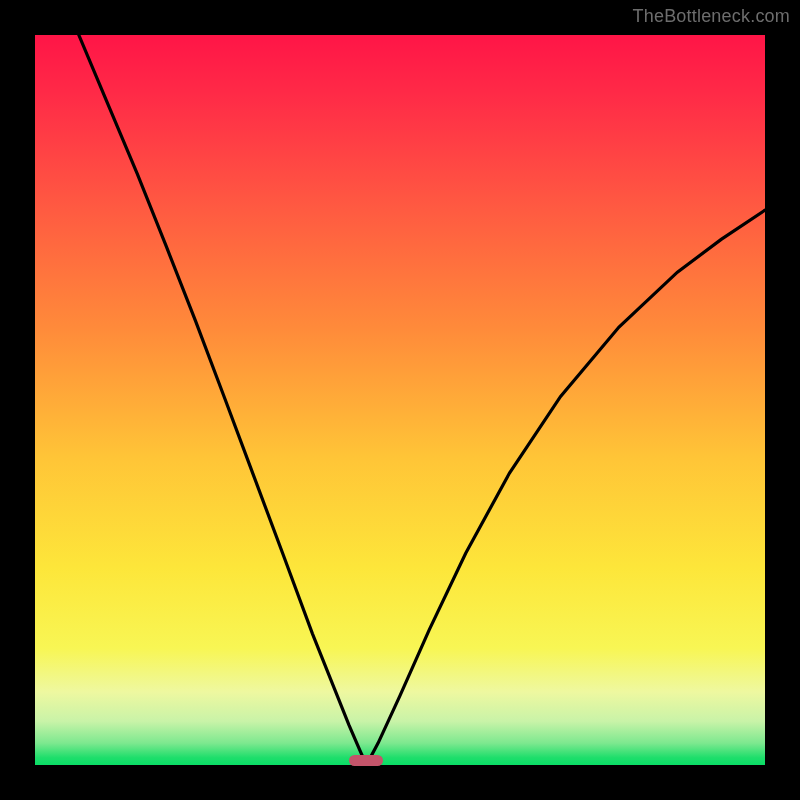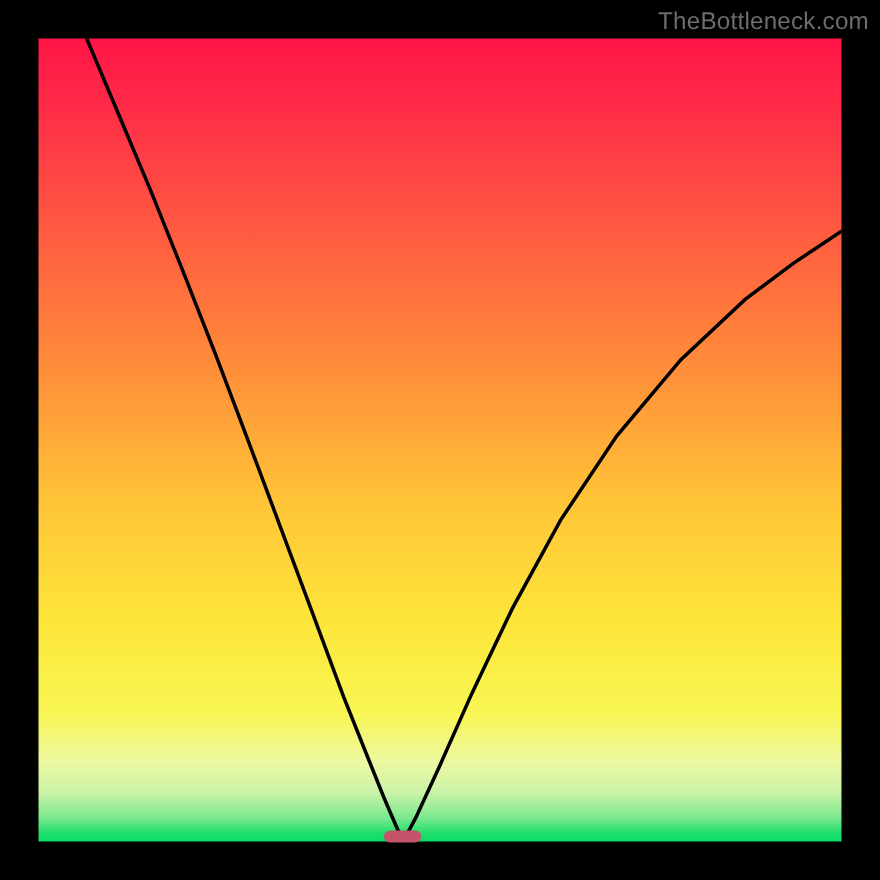--- a/index.html
+++ b/index.html
@@ -40,21 +40,21 @@
       #7de88f 97%,
       #1ede6b 99%,
       #0add66 100%
     );
   }
   .watermark {
     position: absolute;
     top: 6px;
     right: 10px;
     color: #6d6d6d;
-    font-size: 22px;
+    font-size: 18px;
     letter-spacing: 0.2px;
     user-select: none;
   }
   svg.curve {
     position: absolute;
     left: 0;
     top: 0;
     width: 730px;
     height: 730px;
   }

